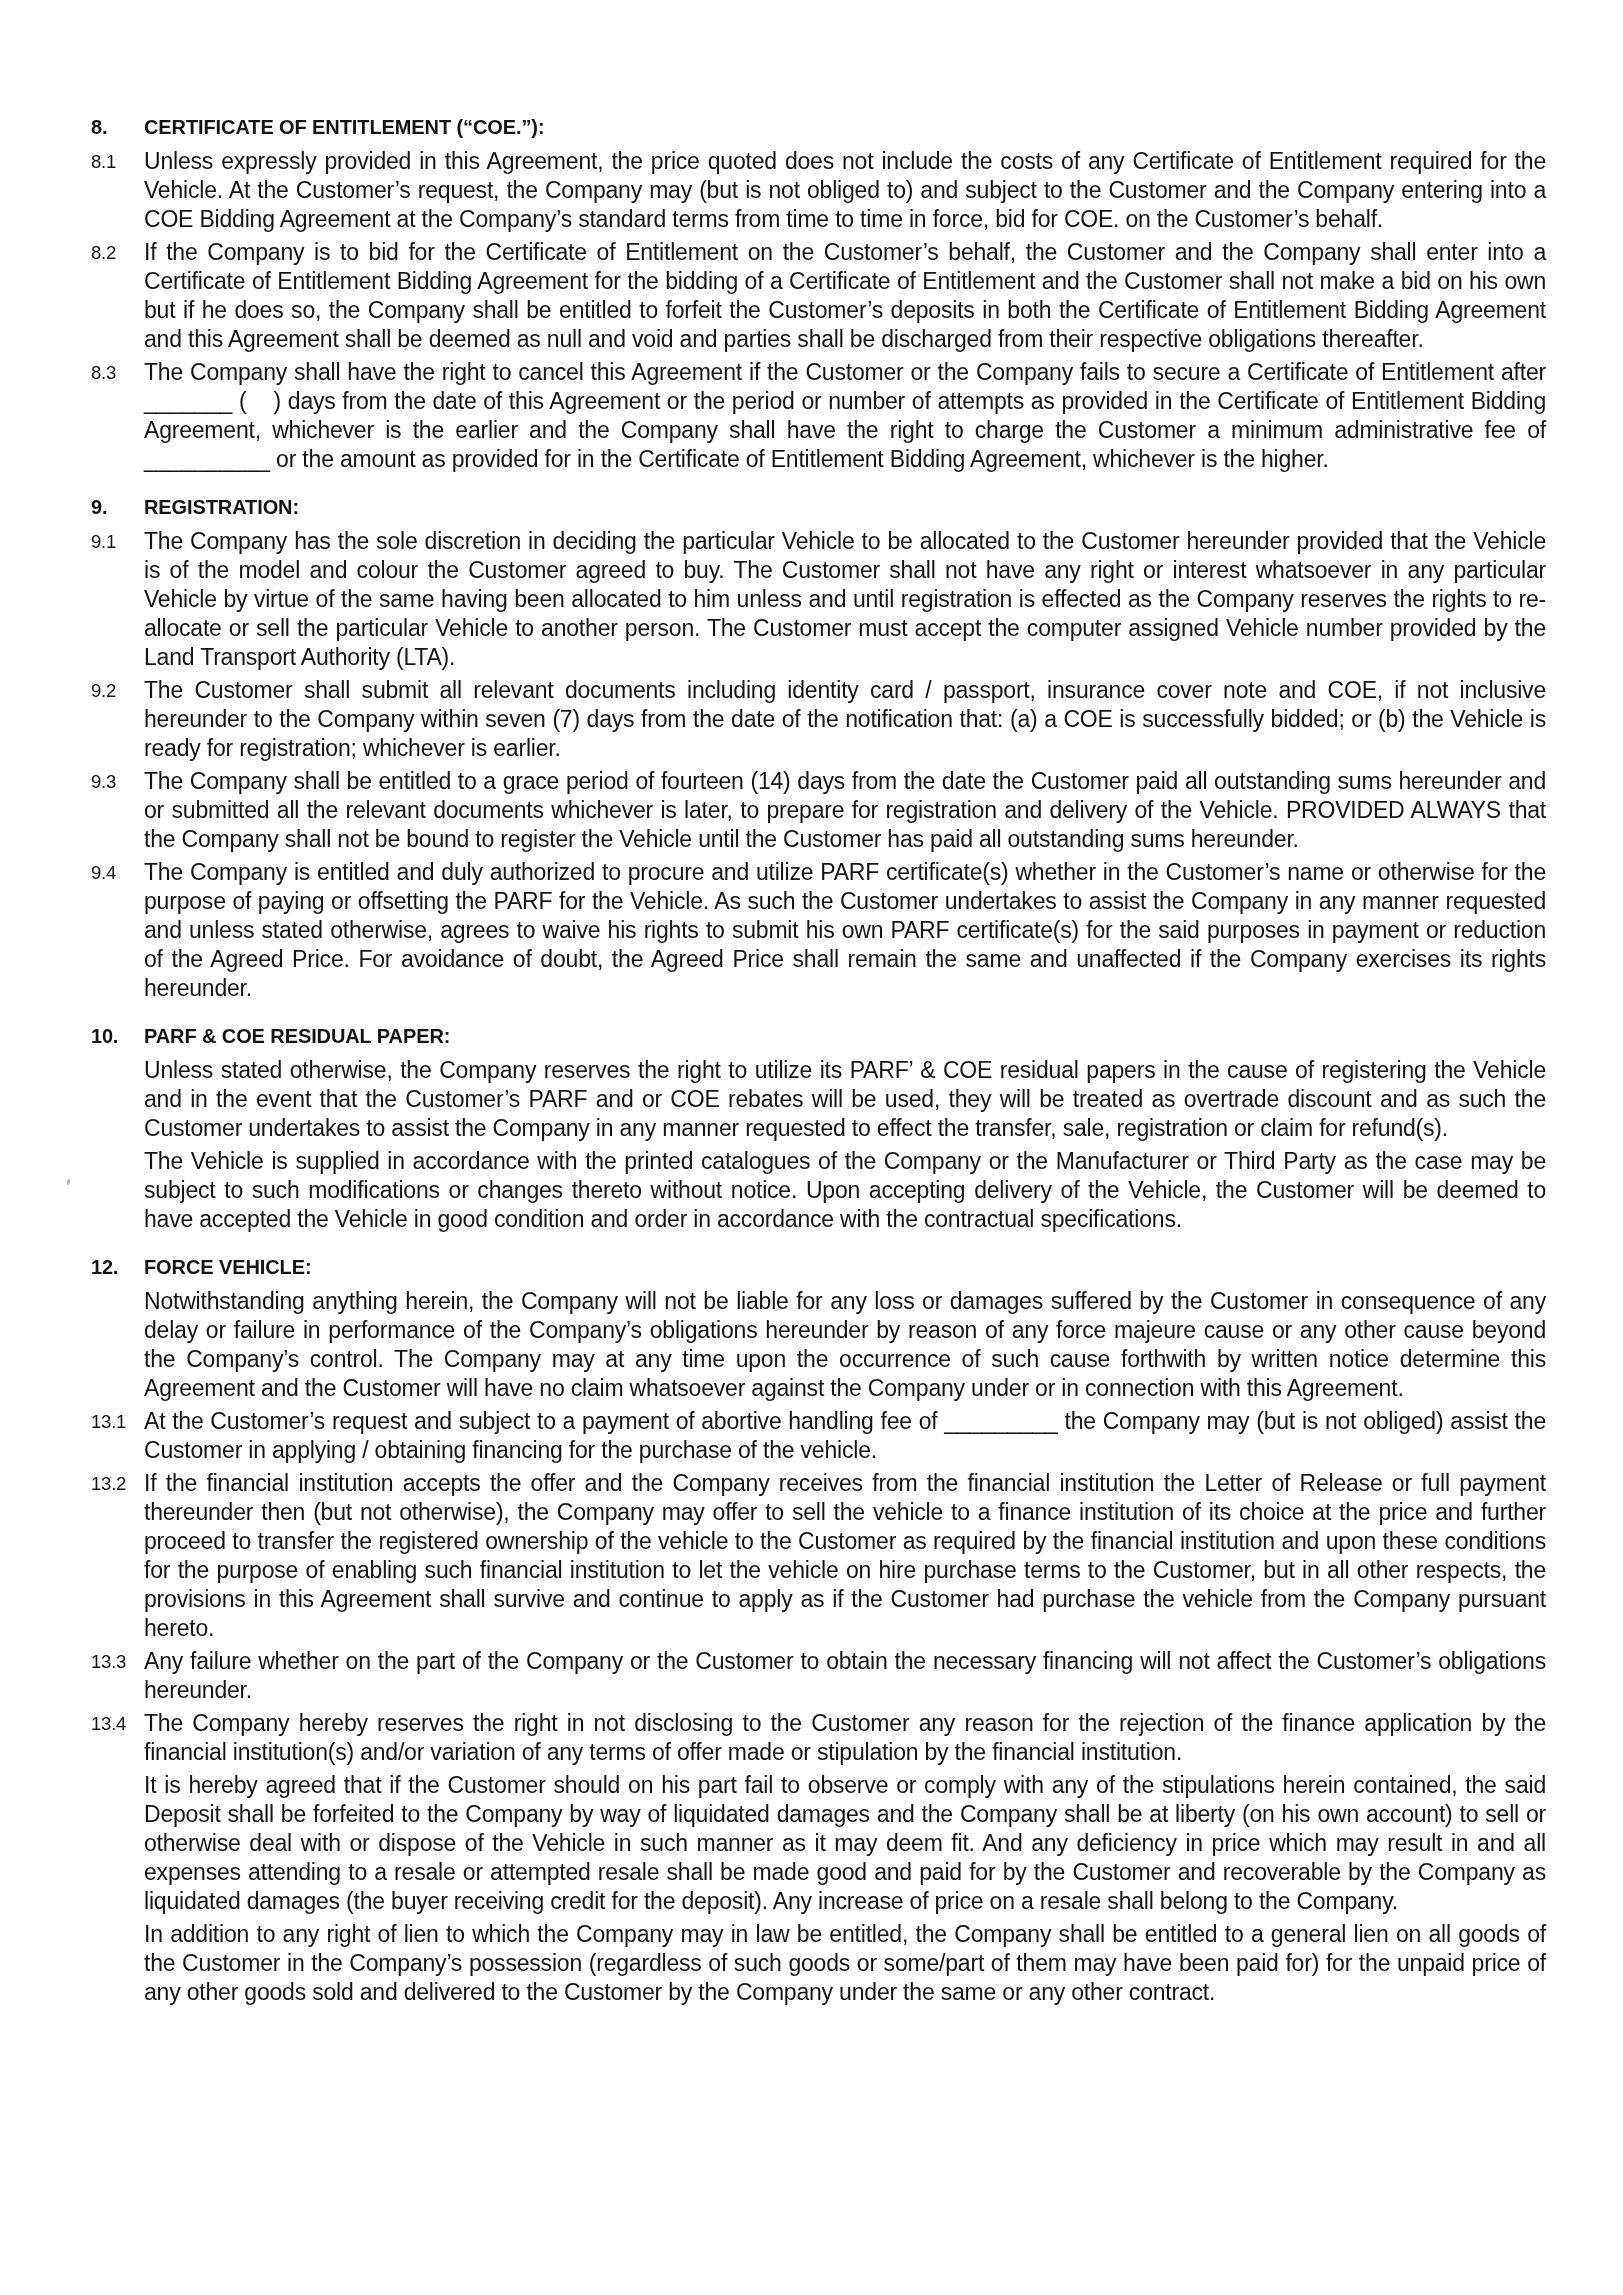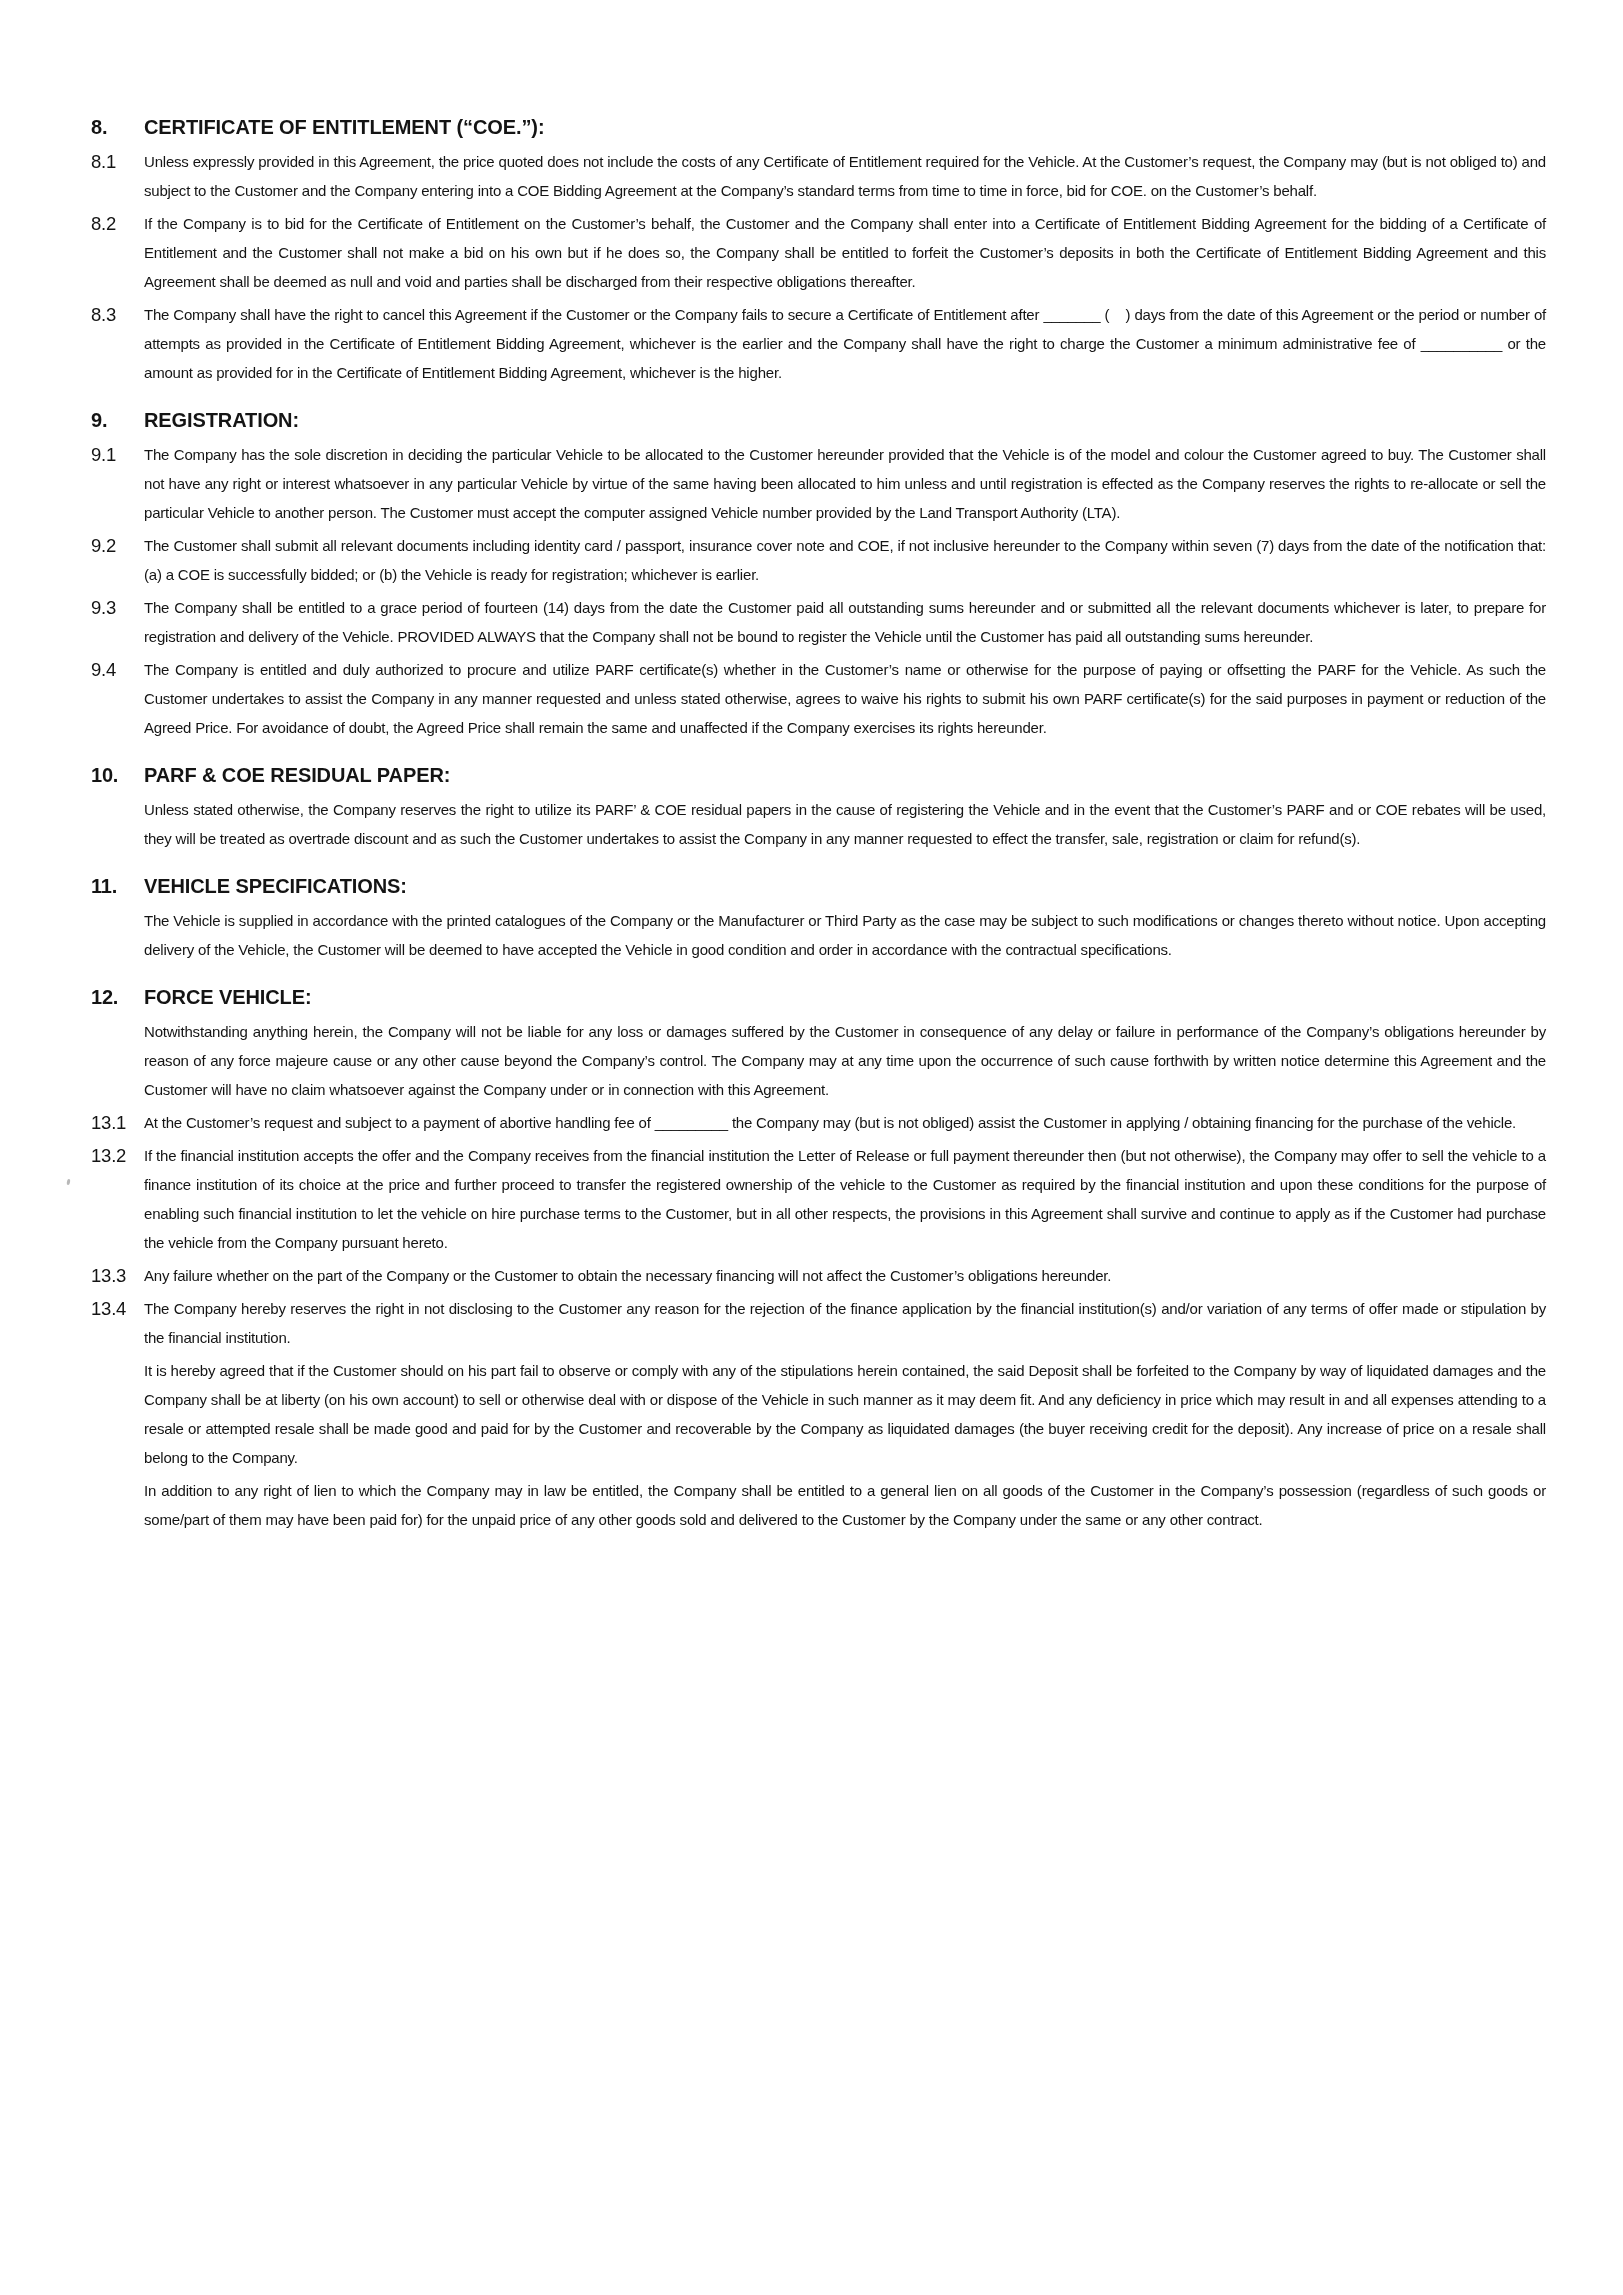--- a/index.html
+++ b/index.html
@@ -43,21 +43,21 @@
   }
   .cnum{
     flex:0 0 53px;
     font-size:18.5px;
     line-height:29px;
     letter-spacing:-0.2px;
   }
   .ctext{
     flex:1 1 auto;
     margin:0;
-    font-size:15px;
+    font-size:23px;
     line-height:29px;
     letter-spacing:-0.2px;
     text-align:justify;
   }
   .artifact{
     position:absolute;
     left:67px;
     top:1179px;
     width:3.2px;
     height:5.7px;
@@ -121,24 +121,20 @@
       <span class="snum">10.</span>
       <span class="sheading">PARF &amp; COE RESIDUAL PAPER:</span>
     </div>
     <div class="clause">
       <span class="cnum"></span>
       <p class="ctext">Unless stated otherwise, the Company reserves the right to utilize its PARF’ &amp; COE residual papers in the cause of registering the Vehicle and in the event that the Customer’s PARF and or COE rebates will be used, they will be treated as overtrade discount and as such the Customer undertakes to assist the Company in any manner requested to effect the transfer, sale, registration or claim for refund(s).</p>
     </div>
   </section>
 
   <section class="doc-section">
-    <div class="heading-row">
-      <span class="snum">11.</span>
-      <span class="sheading">VEHICLE SPECIFICATIONS:</span>
-    </div>
     <div class="clause">
       <span class="cnum"></span>
       <p class="ctext">The Vehicle is supplied in accordance with the printed catalogues of the Company or the Manufacturer or Third Party as the case may be subject to such modifications or changes thereto without notice. Upon accepting delivery of the Vehicle, the Customer will be deemed to have accepted the Vehicle in good condition and order in accordance with the contractual specifications.</p>
     </div>
   </section>
 
   <section class="doc-section">
     <div class="heading-row">
       <span class="snum">12.</span>
       <span class="sheading">FORCE VEHICLE:</span>

